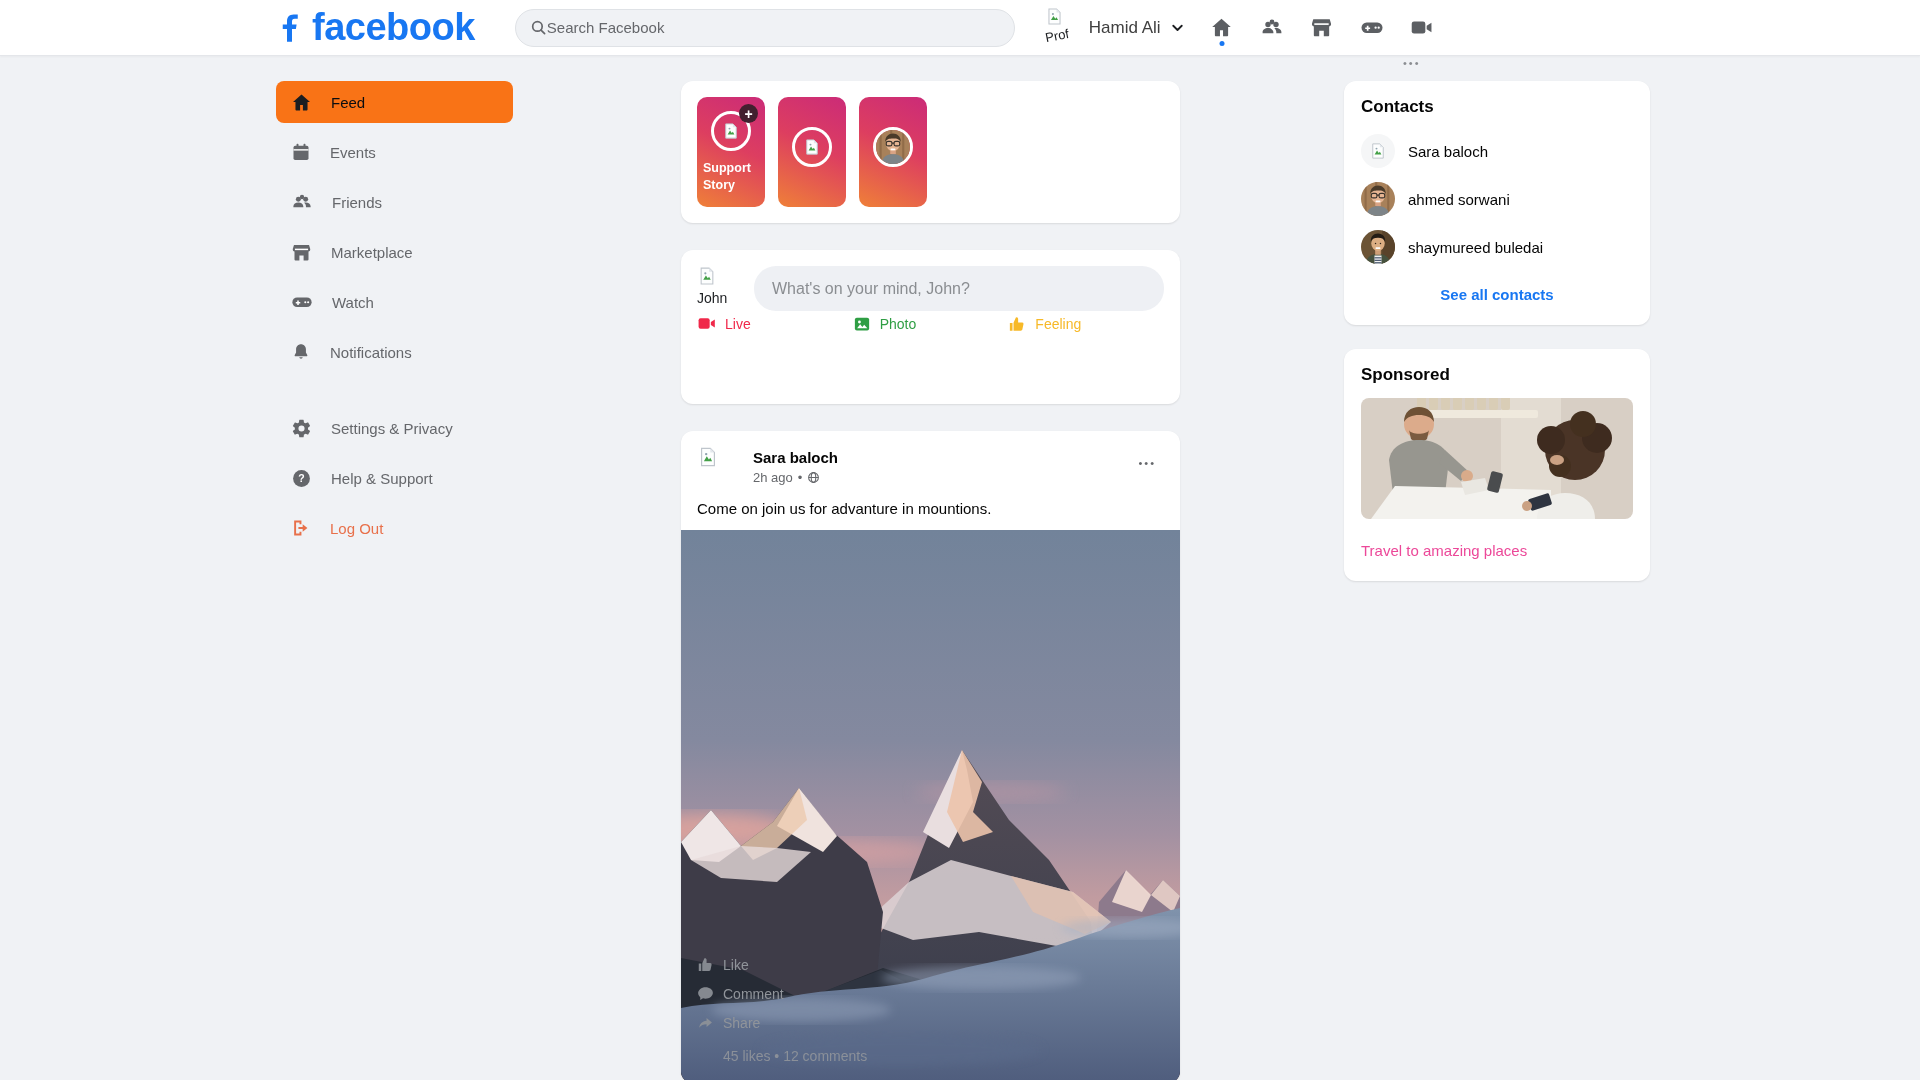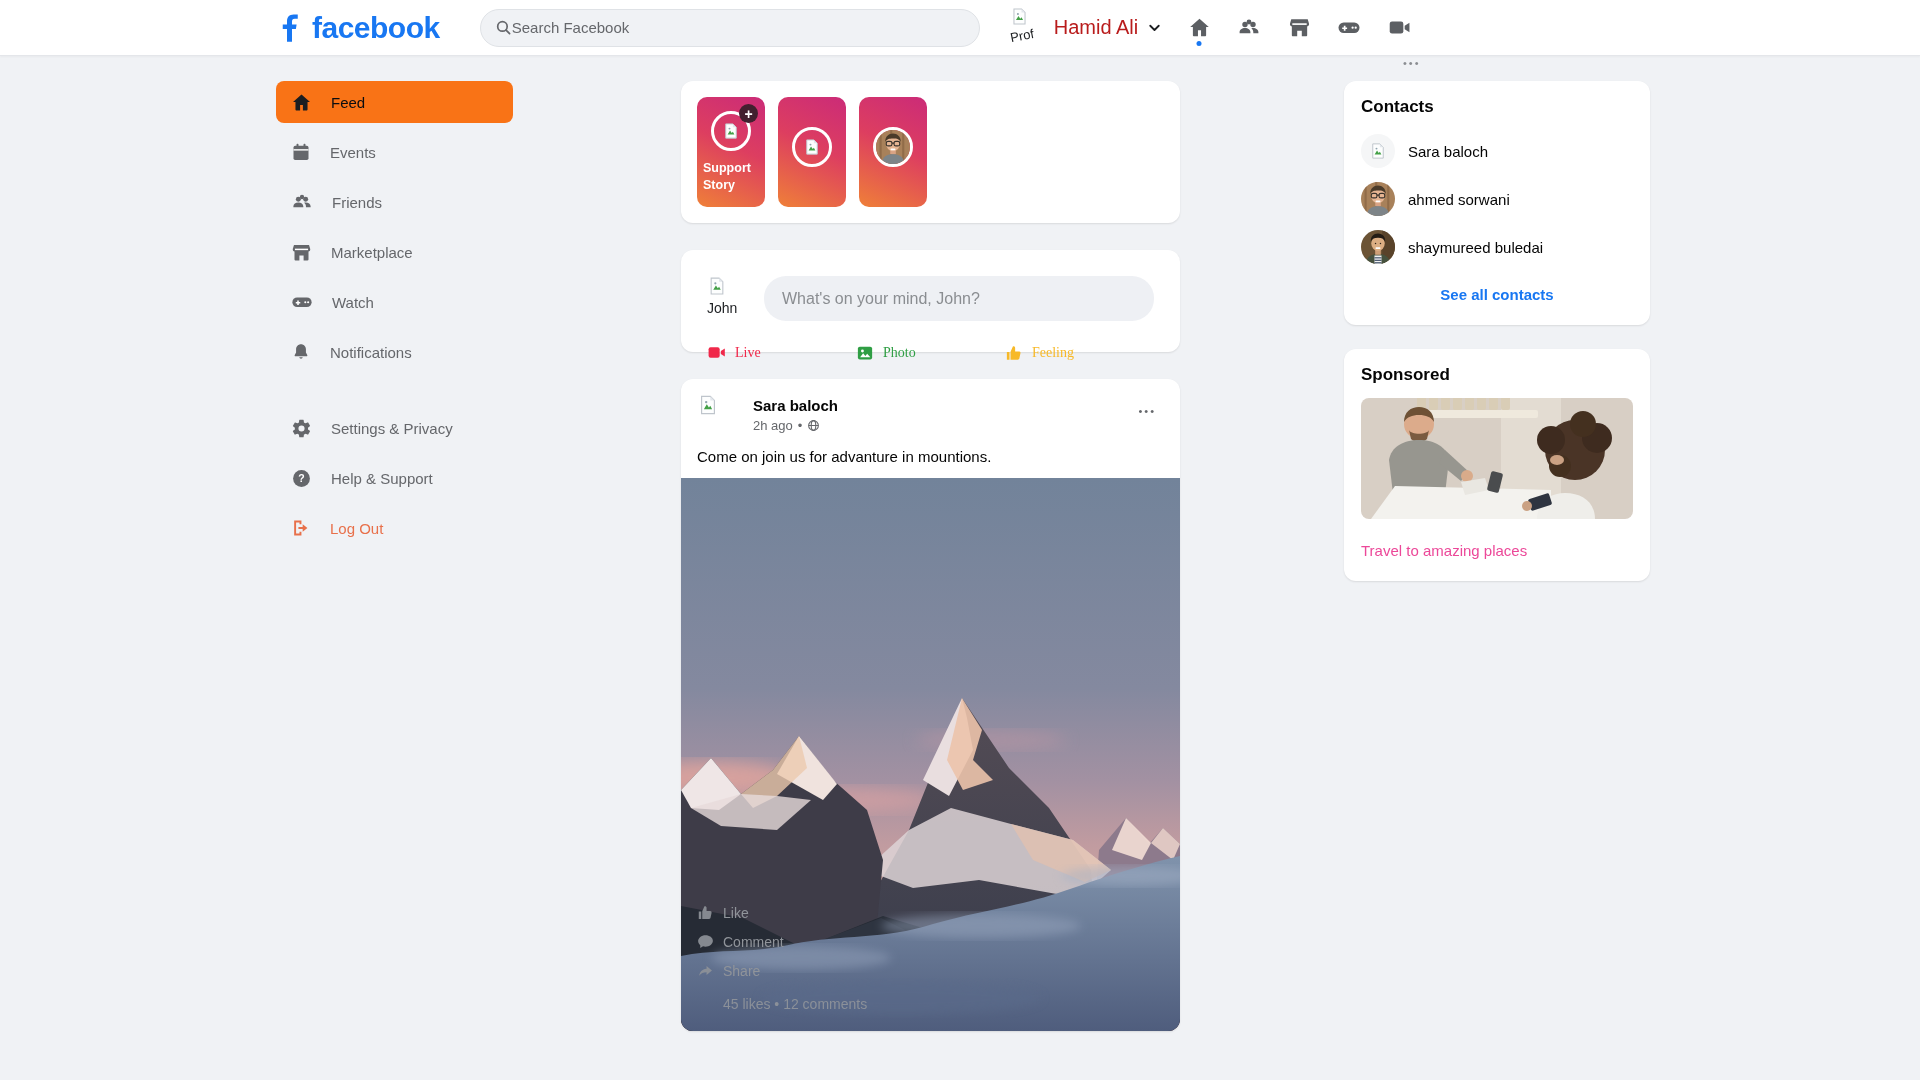--- a/index.html
+++ b/index.html
@@ -14,32 +14,32 @@
   
   .navbar {
     height: 56px; background: #fff;
     border-bottom: 1px solid #e4e6ea;
     box-shadow: 0 1px 2px rgba(0,0,0,.04);
     display: flex; align-items: center;
     padding-left: 275px;
     position: relative; z-index: 5;
   }
   .logo { display:flex; align-items:center; gap:7px; cursor:pointer; }
-  .logo-text { color:#1877f2; font-size:30px; font-weight:bold; letter-spacing:-0.5px; }
+  .logo-text { color:#1877f2; font-size:38px; font-weight:bold; letter-spacing:-0.5px; }
   .search {
     margin-left: 40px; width: 500px; height: 38px;
     background:#f0f2f5; border:1px solid #dfe2e6; border-radius:19px;
     display:flex; align-items:center; padding:0 14px;
   }
   .search input { flex:1; border:none; outline:none; background:transparent; font-size:15px; font-family:inherit; color:#1c1e21; }
   .search input::placeholder { color:#65676b; }
   .profile { margin-left:30px; display:flex; align-items:center; gap:8px; cursor:pointer; }
   .profile-avatar { width:36px; height:42px; overflow:hidden; position:relative; }
   .alt-text { display:block; font-size:13px; color:#1c1e21; transform:rotate(-11deg); margin-top:-3px; white-space:nowrap; }
-  .profile-name { font-size:20px; color:#b91c1c; }
+  .profile-name { font-size:17px; color:#404040; }
   .nav-icons { margin-left:24px; display:flex; gap:26px; }
   .nav-icon { width:24px; height:40px; display:flex; align-items:center; justify-content:center; position:relative; cursor:pointer; }
   .nav-icon svg { fill:#5c5f63; }
   .active-dot { position:absolute; left:50%; transform:translateX(-50%); top:33px; width:5px; height:5px; border-radius:50%; background:#1877f2; }
   
   .page { display:flex; align-items:flex-start; padding:25px 270px 0 276px; }
   .card { background:#fff; border-radius:12px; box-shadow:0 1px 2px rgba(0,0,0,.1); }
   
   .sidebar { width:237px; flex:none; }
   .side-item {
@@ -68,30 +68,30 @@
   .story .story-ring { top:30px; }
   .story.create .story-ring { top:14px; }
   .plus-badge {
     position:absolute; top:7px; right:7px; width:19px; height:19px;
     background:#42202f; border-radius:50%; color:#fff;
     display:flex; align-items:center; justify-content:center;
     font-size:14px; font-weight:bold; line-height:1;
   }
   .story-label { position:absolute; left:6px; bottom:13px; width:54px; color:#fff; font-size:12.5px; font-weight:bold; line-height:1.35; }
   
-  .composer { margin-top:27px; height:102px; padding:26px; }
+  .composer { margin-top:27px; height:154px; padding:16px; }
   .composer-top { display:flex; gap:15px; }
   .composer-avatar { width:42px; text-align:left; }
   .composer-avatar .alt-text { transform:none; font-size:14px; margin-top:0; }
   .composer-input {
     flex:1; height:45px; border-radius:22px; background:#eef0f4;
     border:none; outline:none; padding:0 18px; font-size:16px; font-family:inherit; color:#1c1e21;
   }
   .composer-input::placeholder { color:#8a8d91; }
-  .composer-actions { display:grid; grid-template-columns:1fr 1fr 1fr; margin-top:22px;font-family:Liberation Serif, serif; }
+  .composer-actions { display:grid; grid-template-columns:1fr 1fr 1fr; margin-top:3px; }
   .c-action { display:flex; align-items:center; gap:9px; font-size:14px; cursor:pointer; }
   .c-action.live { color:#f0284a; } .c-action.live svg { fill:#f0284a; }
   .c-action.photo { color:#2f9e44; } .c-action.photo svg { fill:#2f9e44; }
   .c-action.feeling { color:#f7b928; } .c-action.feeling svg { fill:#f7b928; }
   
   .post { margin-top:27px; overflow:hidden; }
   .post-header { display:flex; padding:15px 16px 6px; position:relative; }
   .post-avatar { width:44px; height:44px; margin-right:12px; overflow:hidden; }
   .post-author { font-size:15px; font-weight:bold; margin-top:3px; }
   .post-meta { font-size:13px; color:#65676b; display:flex; align-items:center; gap:5px; margin-top:4px; }

